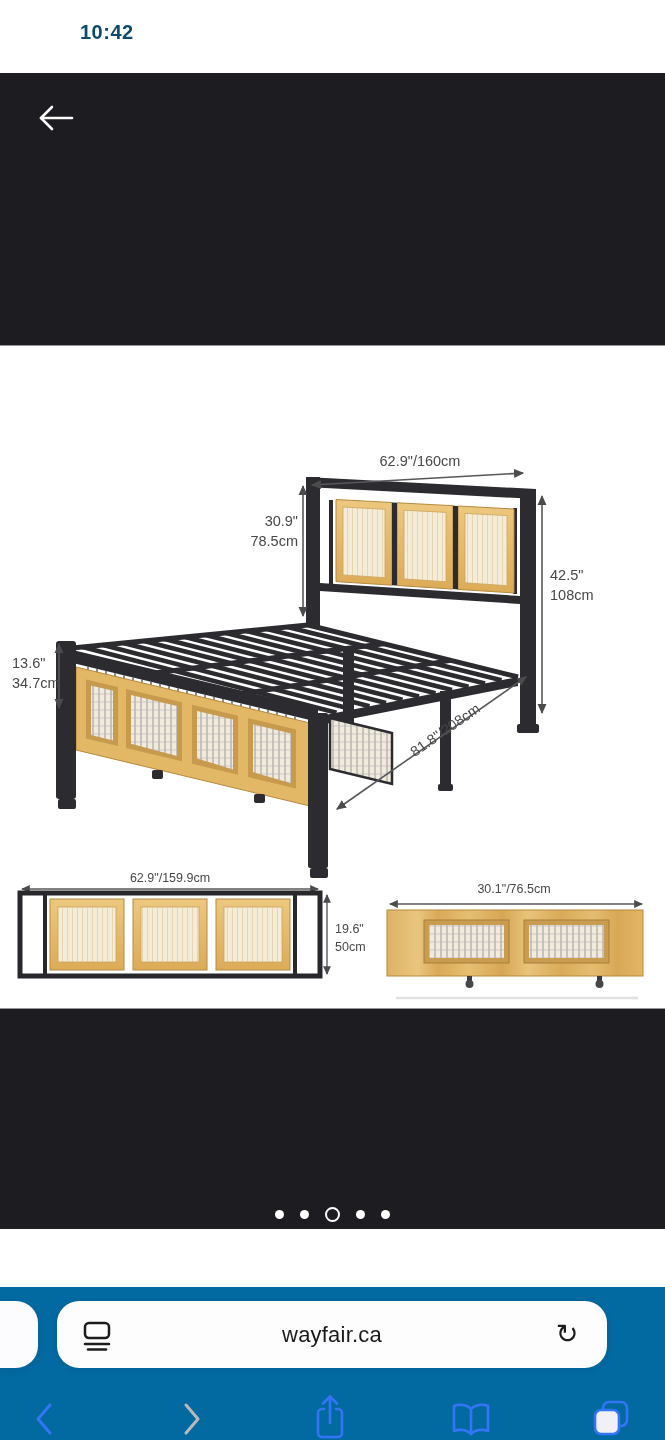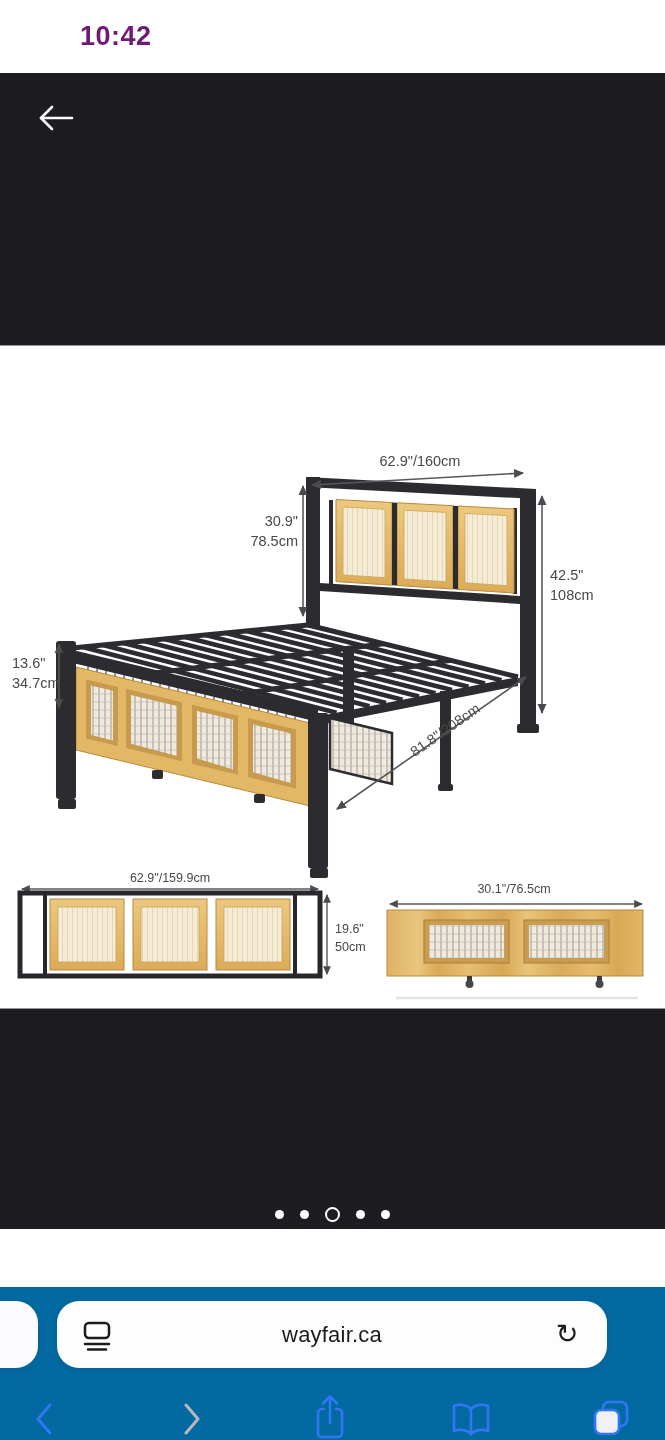--- a/index.html
+++ b/index.html
@@ -1,20 +1,20 @@
 <!DOCTYPE html>
 <html><head>
 <meta charset="utf-8">
 <style>
   html,body{margin:0;padding:0;background:#000;}
   .screen{position:relative;width:665px;height:1440px;background:#fff;overflow:hidden;
           font-family:"Liberation Sans",sans-serif;}
   
   .status-bar{position:absolute;left:0;top:0;width:665px;height:73px;background:#fff;}
-  .time{position:absolute;left:80px;top:21px;font-size:27px;font-weight:700;color:#701a75;letter-spacing:.5px;}
+  .time{position:absolute;left:80px;top:21px;font-size:20px;font-weight:700;color:#0c4a6e;letter-spacing:.5px;}
   .status-icons{position:absolute;right:47px;top:22px;}
   
   .photo-top{position:absolute;left:0;top:73px;width:665px;height:272px;background:#1d1c21;}
   .back-btn{position:absolute;left:36px;top:29px;width:40px;height:32px;cursor:pointer;}
   .image-panel{position:absolute;left:0;top:345px;width:665px;height:664px;background:#ffffff;
                border-top:1px solid #95949a;border-bottom:1px solid #95949a;box-sizing:border-box;}
   .photo-bottom{position:absolute;left:0;top:1009px;width:665px;height:220px;background:#1d1c21;}
   .dots{position:absolute;left:0;top:195px;width:665px;height:20px;display:flex;justify-content:center;align-items:center;gap:16px;}
   .dot{width:9px;height:9px;border-radius:50%;background:#fff;}
   .dot.active{width:15px;height:15px;background:transparent;border:2px solid #fff;box-sizing:border-box;}

